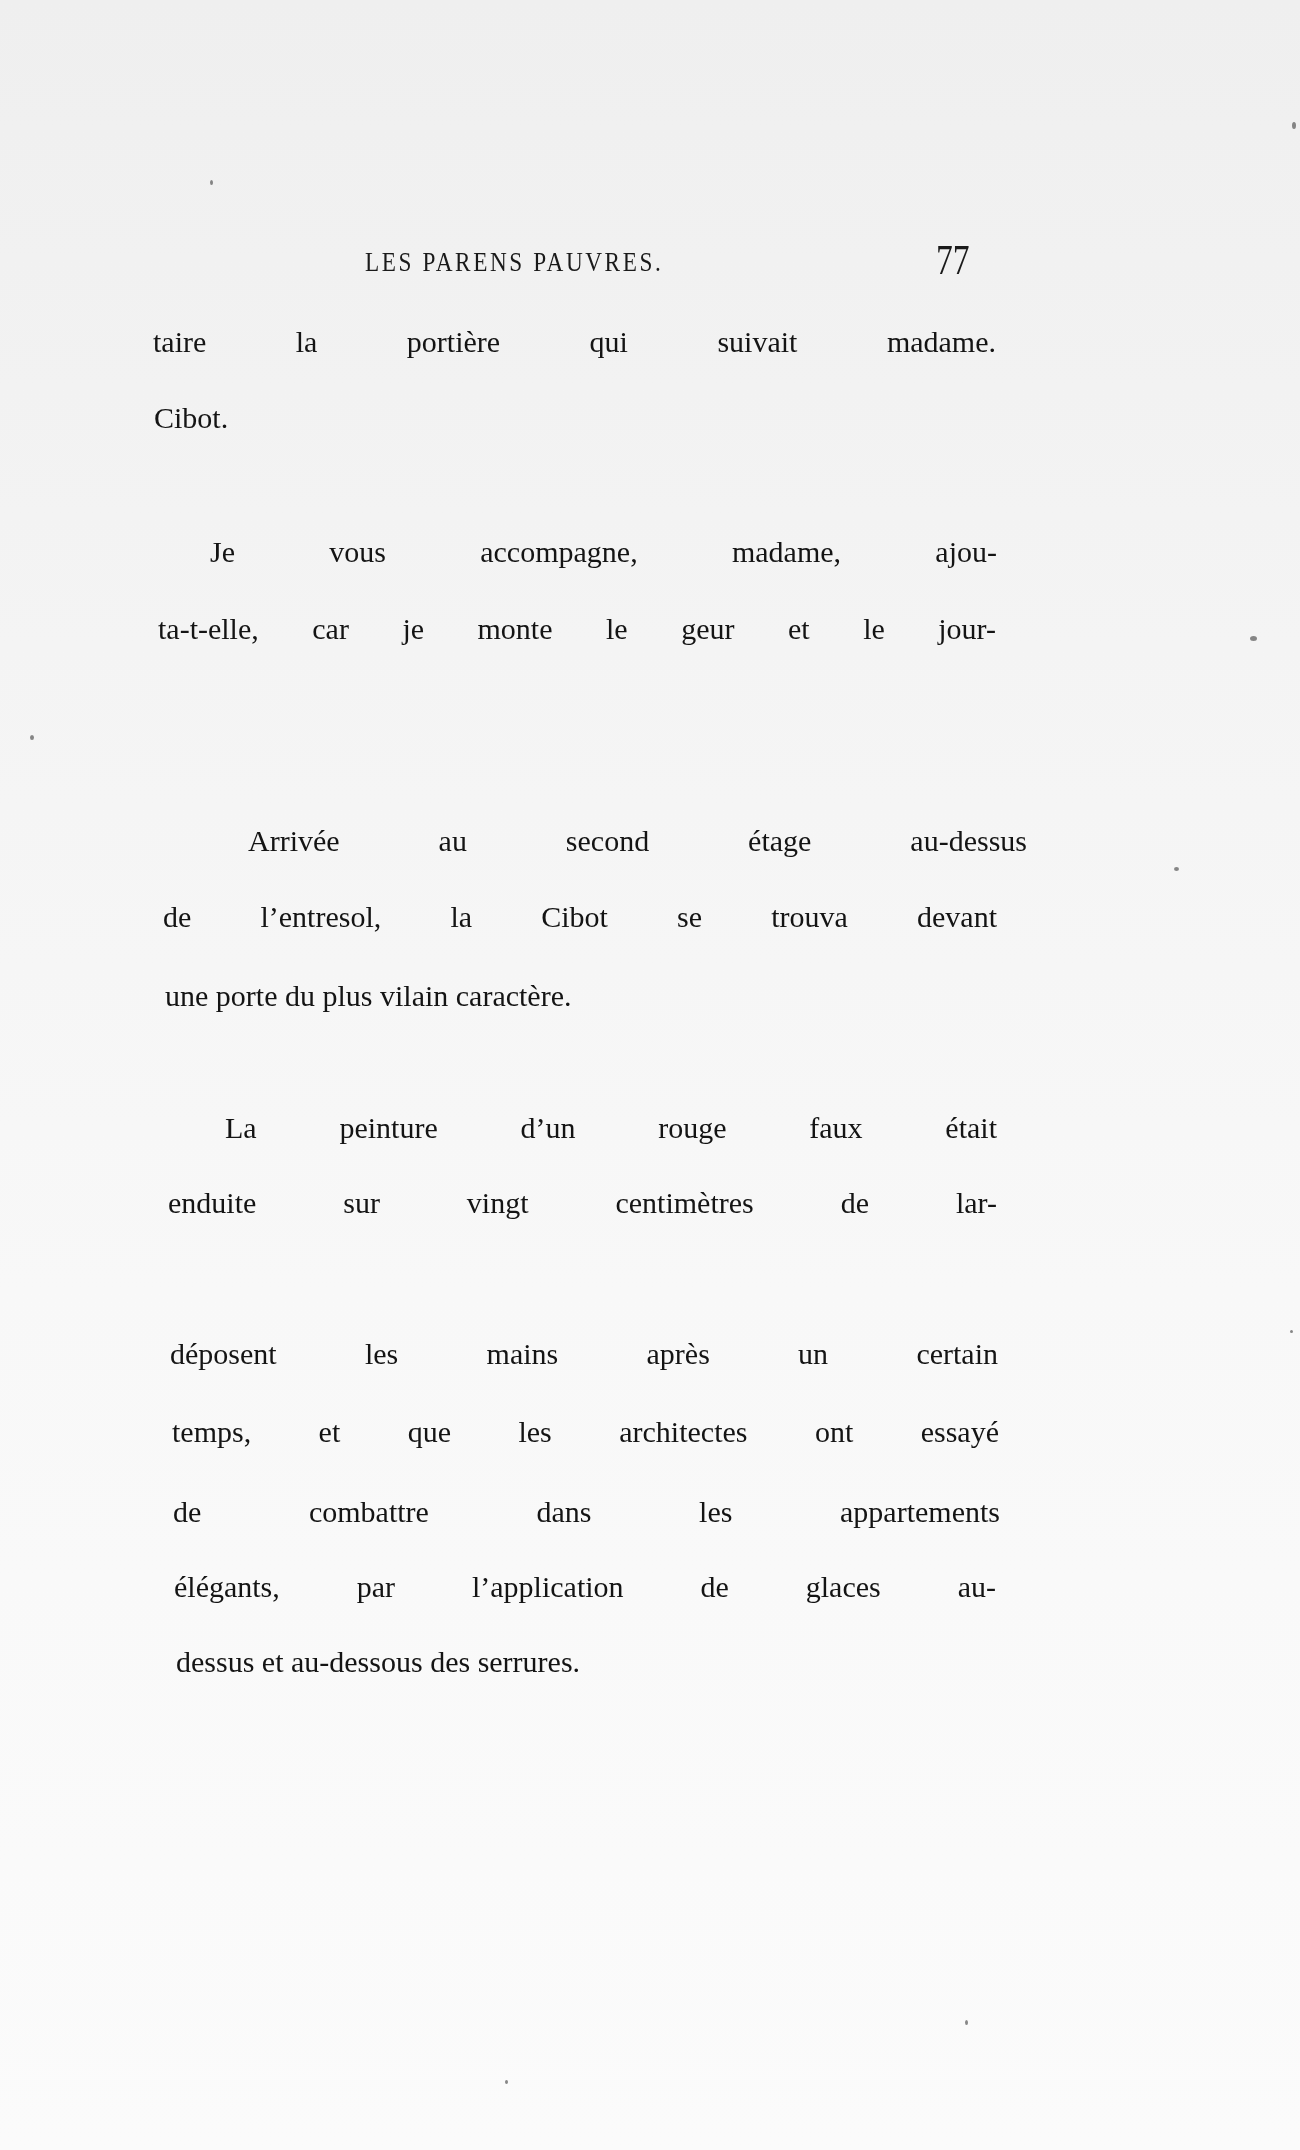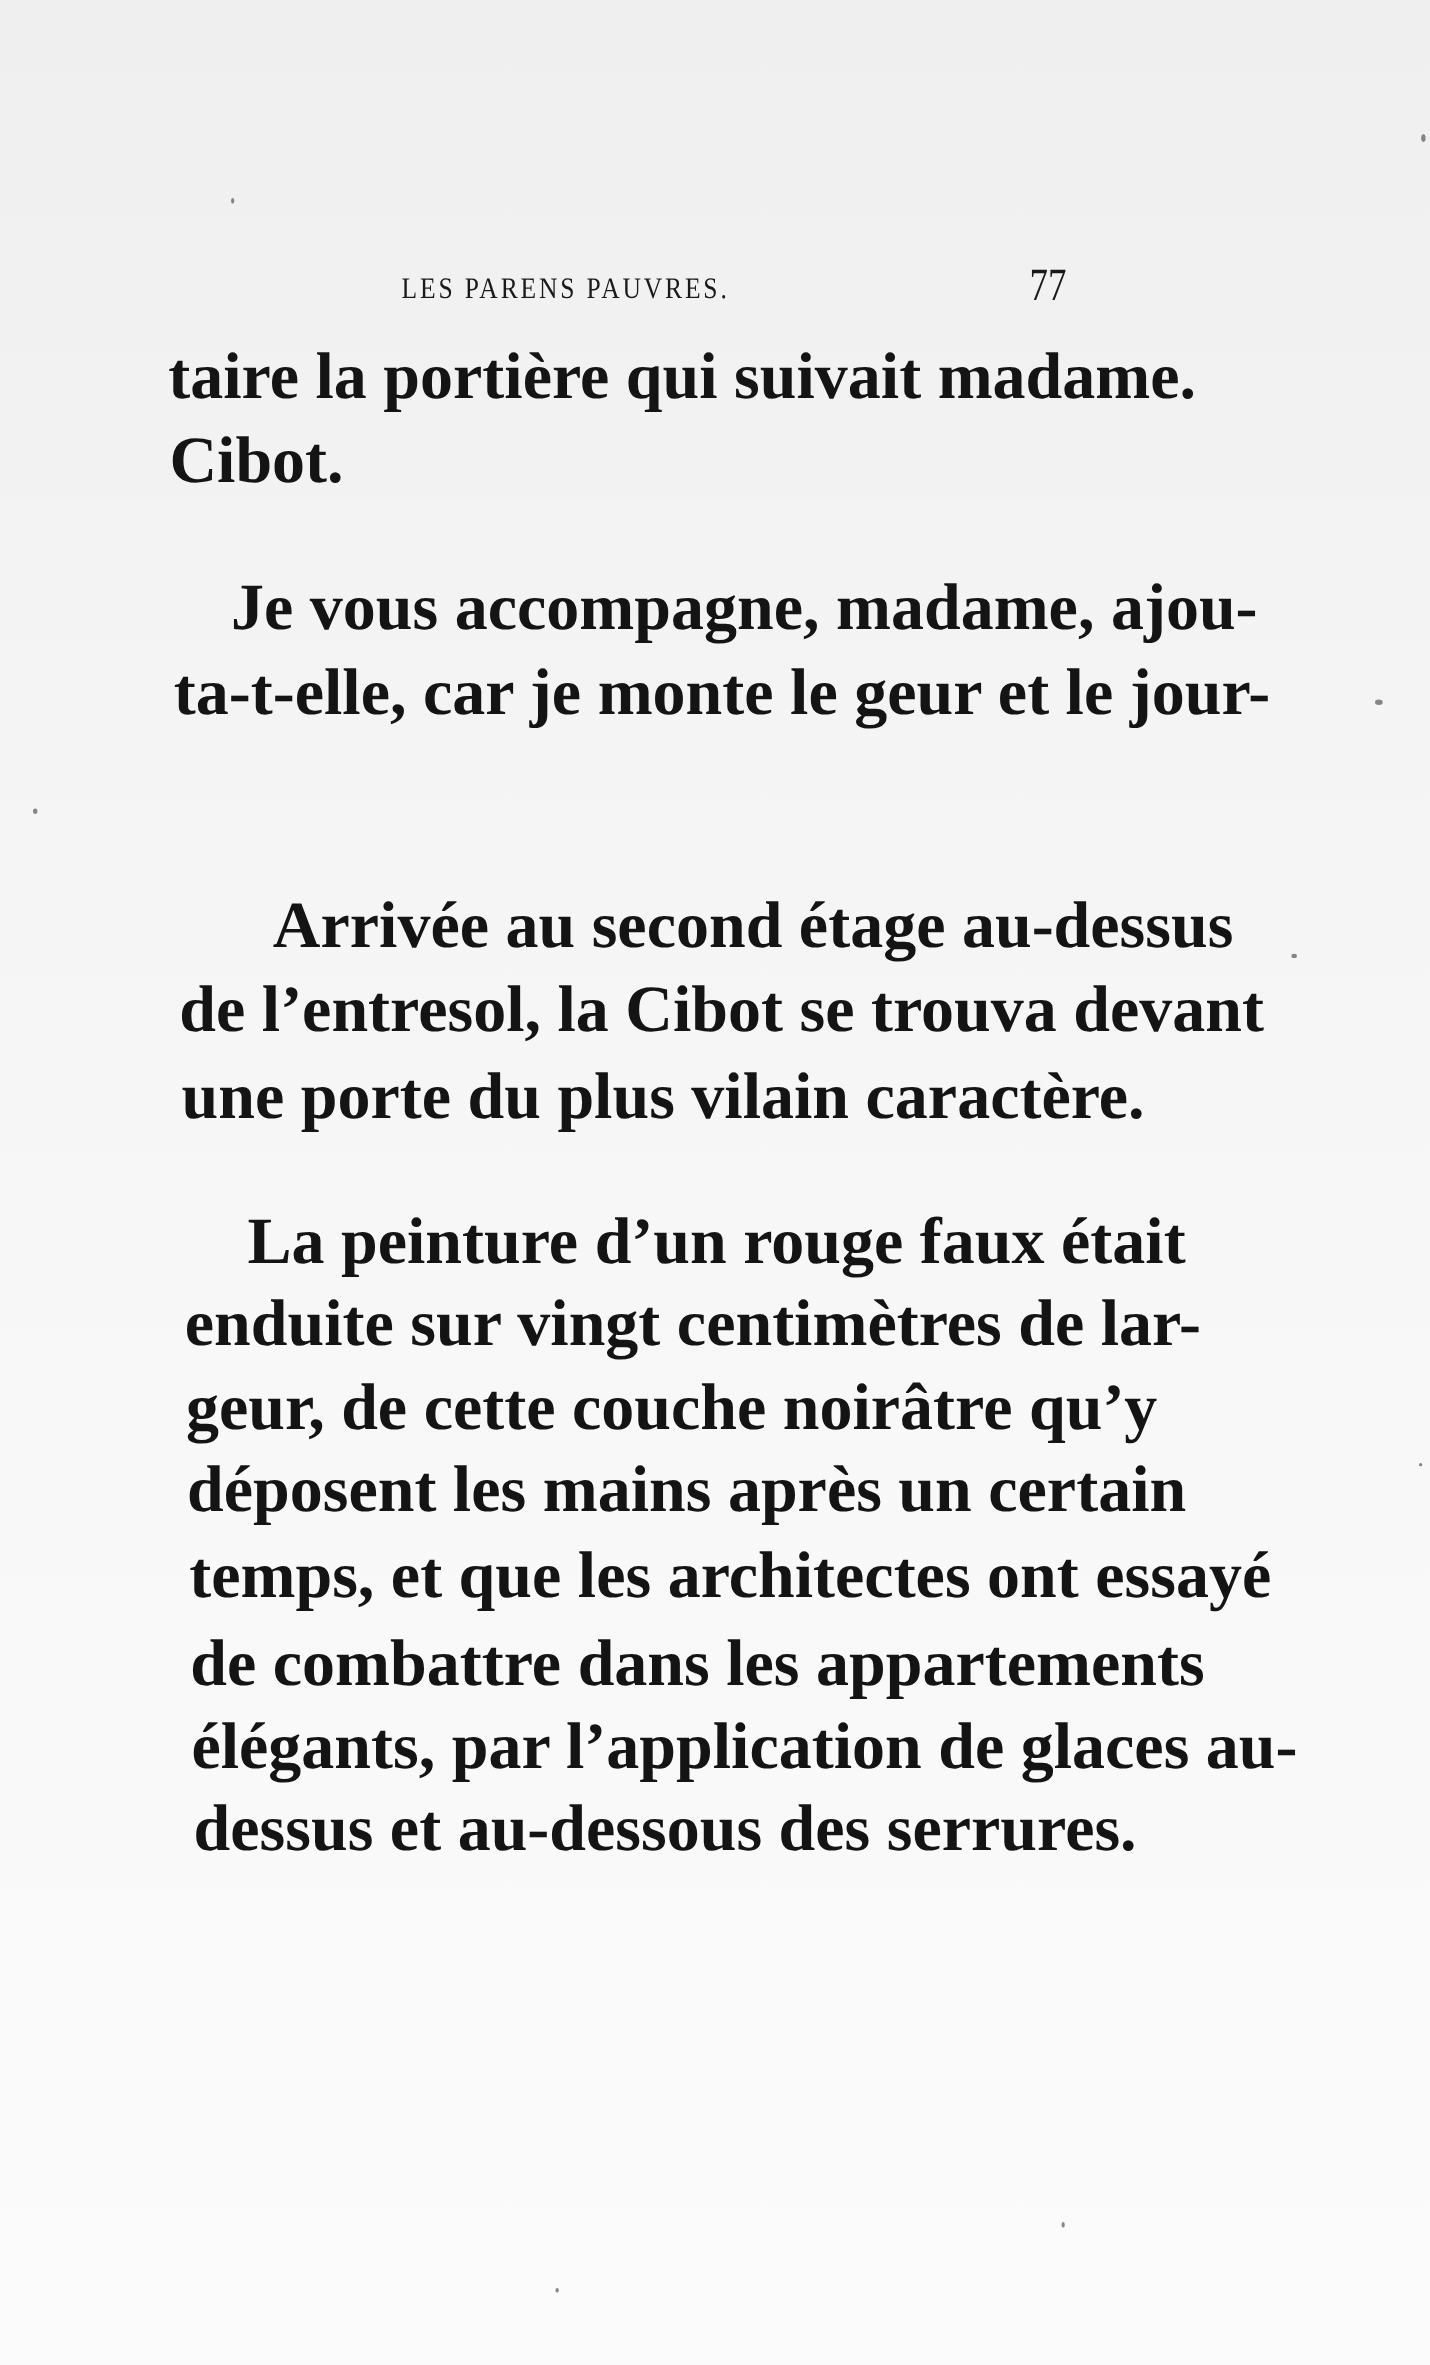--- a/index.html
+++ b/index.html
@@ -41,25 +41,24 @@
     top: 240px;
     font-size: 42px;
     line-height: 40px;
     transform-origin: left top;
     transform: scaleX(0.8);
     color: #1a1a1a;
   }
   .line {
     position: absolute;
     height: 60px;
-    font-size: 60px;
+    font-size: 30px;
     line-height: 60px;
     white-space: nowrap;
     overflow: visible;
-    font-weight: bold;
   }
   .line .txt {
     display: block;
     width: 100%;
     text-align: justify;
     text-align-last: justify;
     word-spacing: 0;
   }
   .line.last .txt {
     text-align: left;
@@ -103,23 +102,20 @@
   <div class="line last" style="left:165px; top:966px; width:834px;">
     <span class="txt">une porte du plus vilain caractère.</span>
   </div>
 
   <div class="line" style="left:225px; top:1098px; width:772px;">
     <span class="txt">La peinture d’un rouge faux était</span>
   </div>
   <div class="line" style="left:168px; top:1173px; width:829px;">
     <span class="txt">enduite sur vingt centimètres de lar-</span>
   </div>
-  <div class="line" style="left:169px; top:1249px; width:828px;">
-    <span class="txt">geur, de cette couche noirâtre qu’y</span>
-  </div>
   <div class="line" style="left:170px; top:1324px; width:828px;">
     <span class="txt">déposent les mains après un certain</span>
   </div>
   <div class="line" style="left:172px; top:1402px; width:827px;">
     <span class="txt">temps, et que les architectes ont essayé</span>
   </div>
   <div class="line" style="left:173px; top:1482px; width:827px;">
     <span class="txt">de combattre dans les appartements</span>
   </div>
   <div class="line" style="left:174px; top:1557px; width:822px;">

